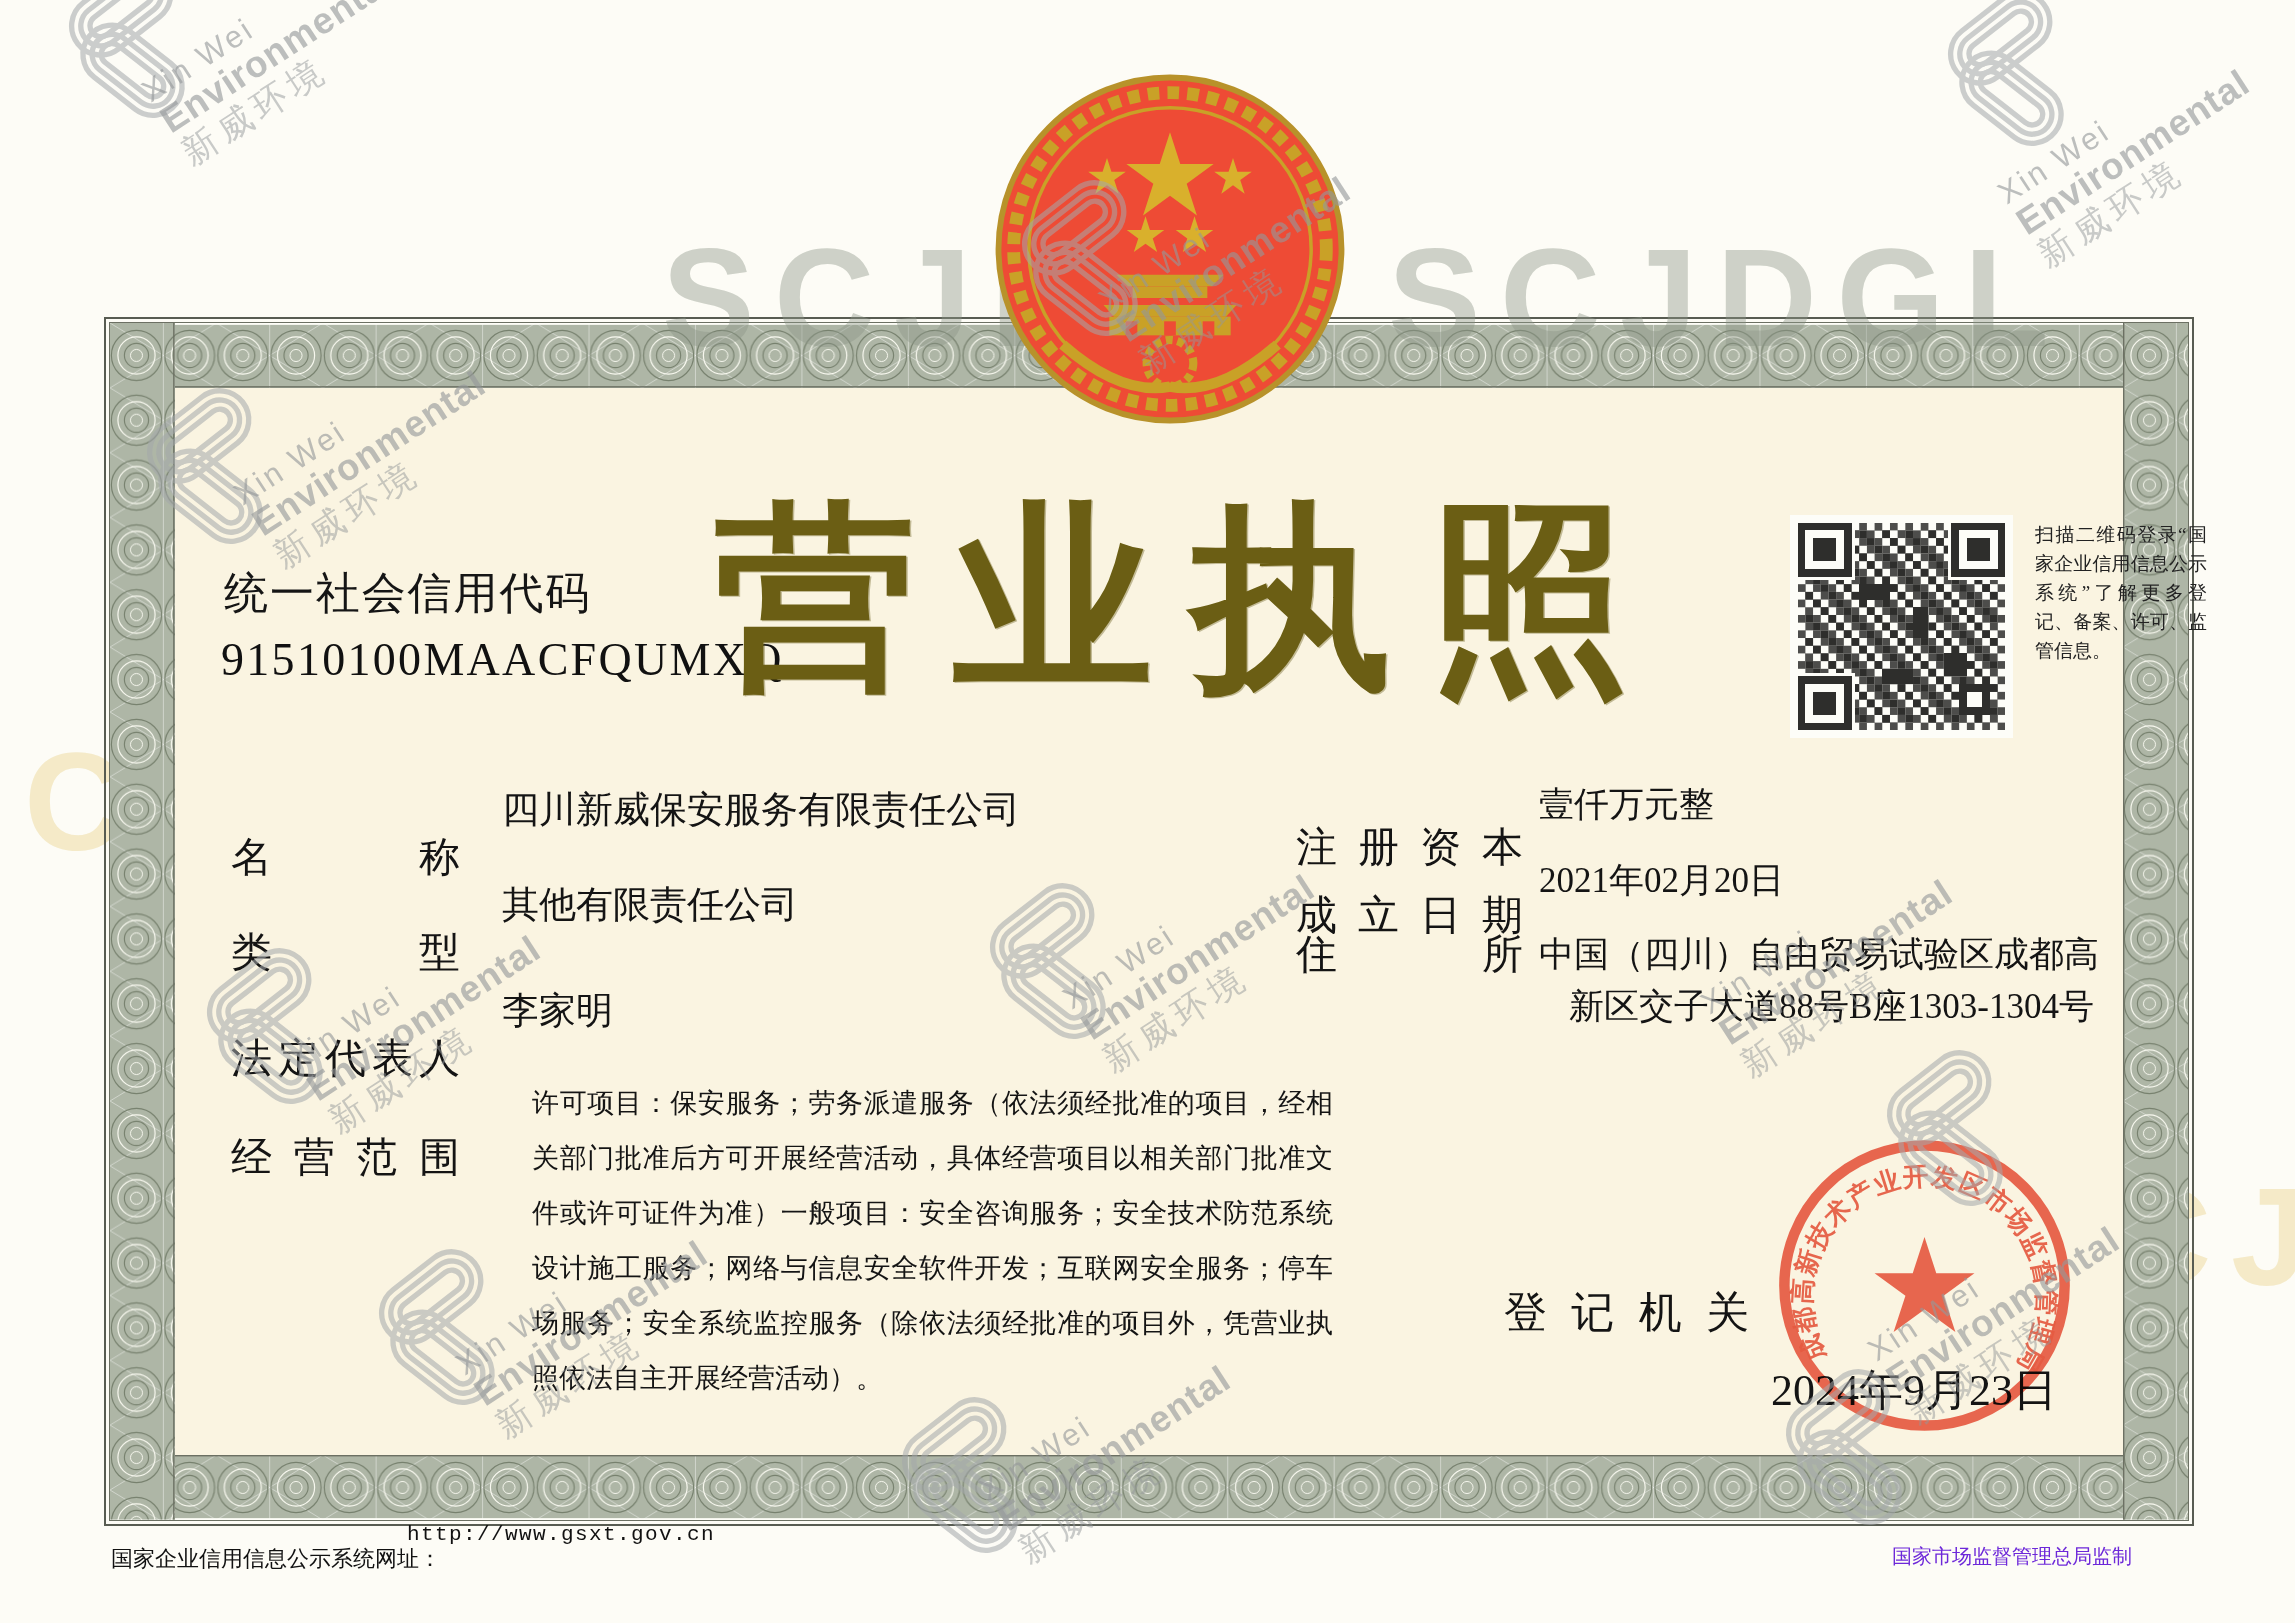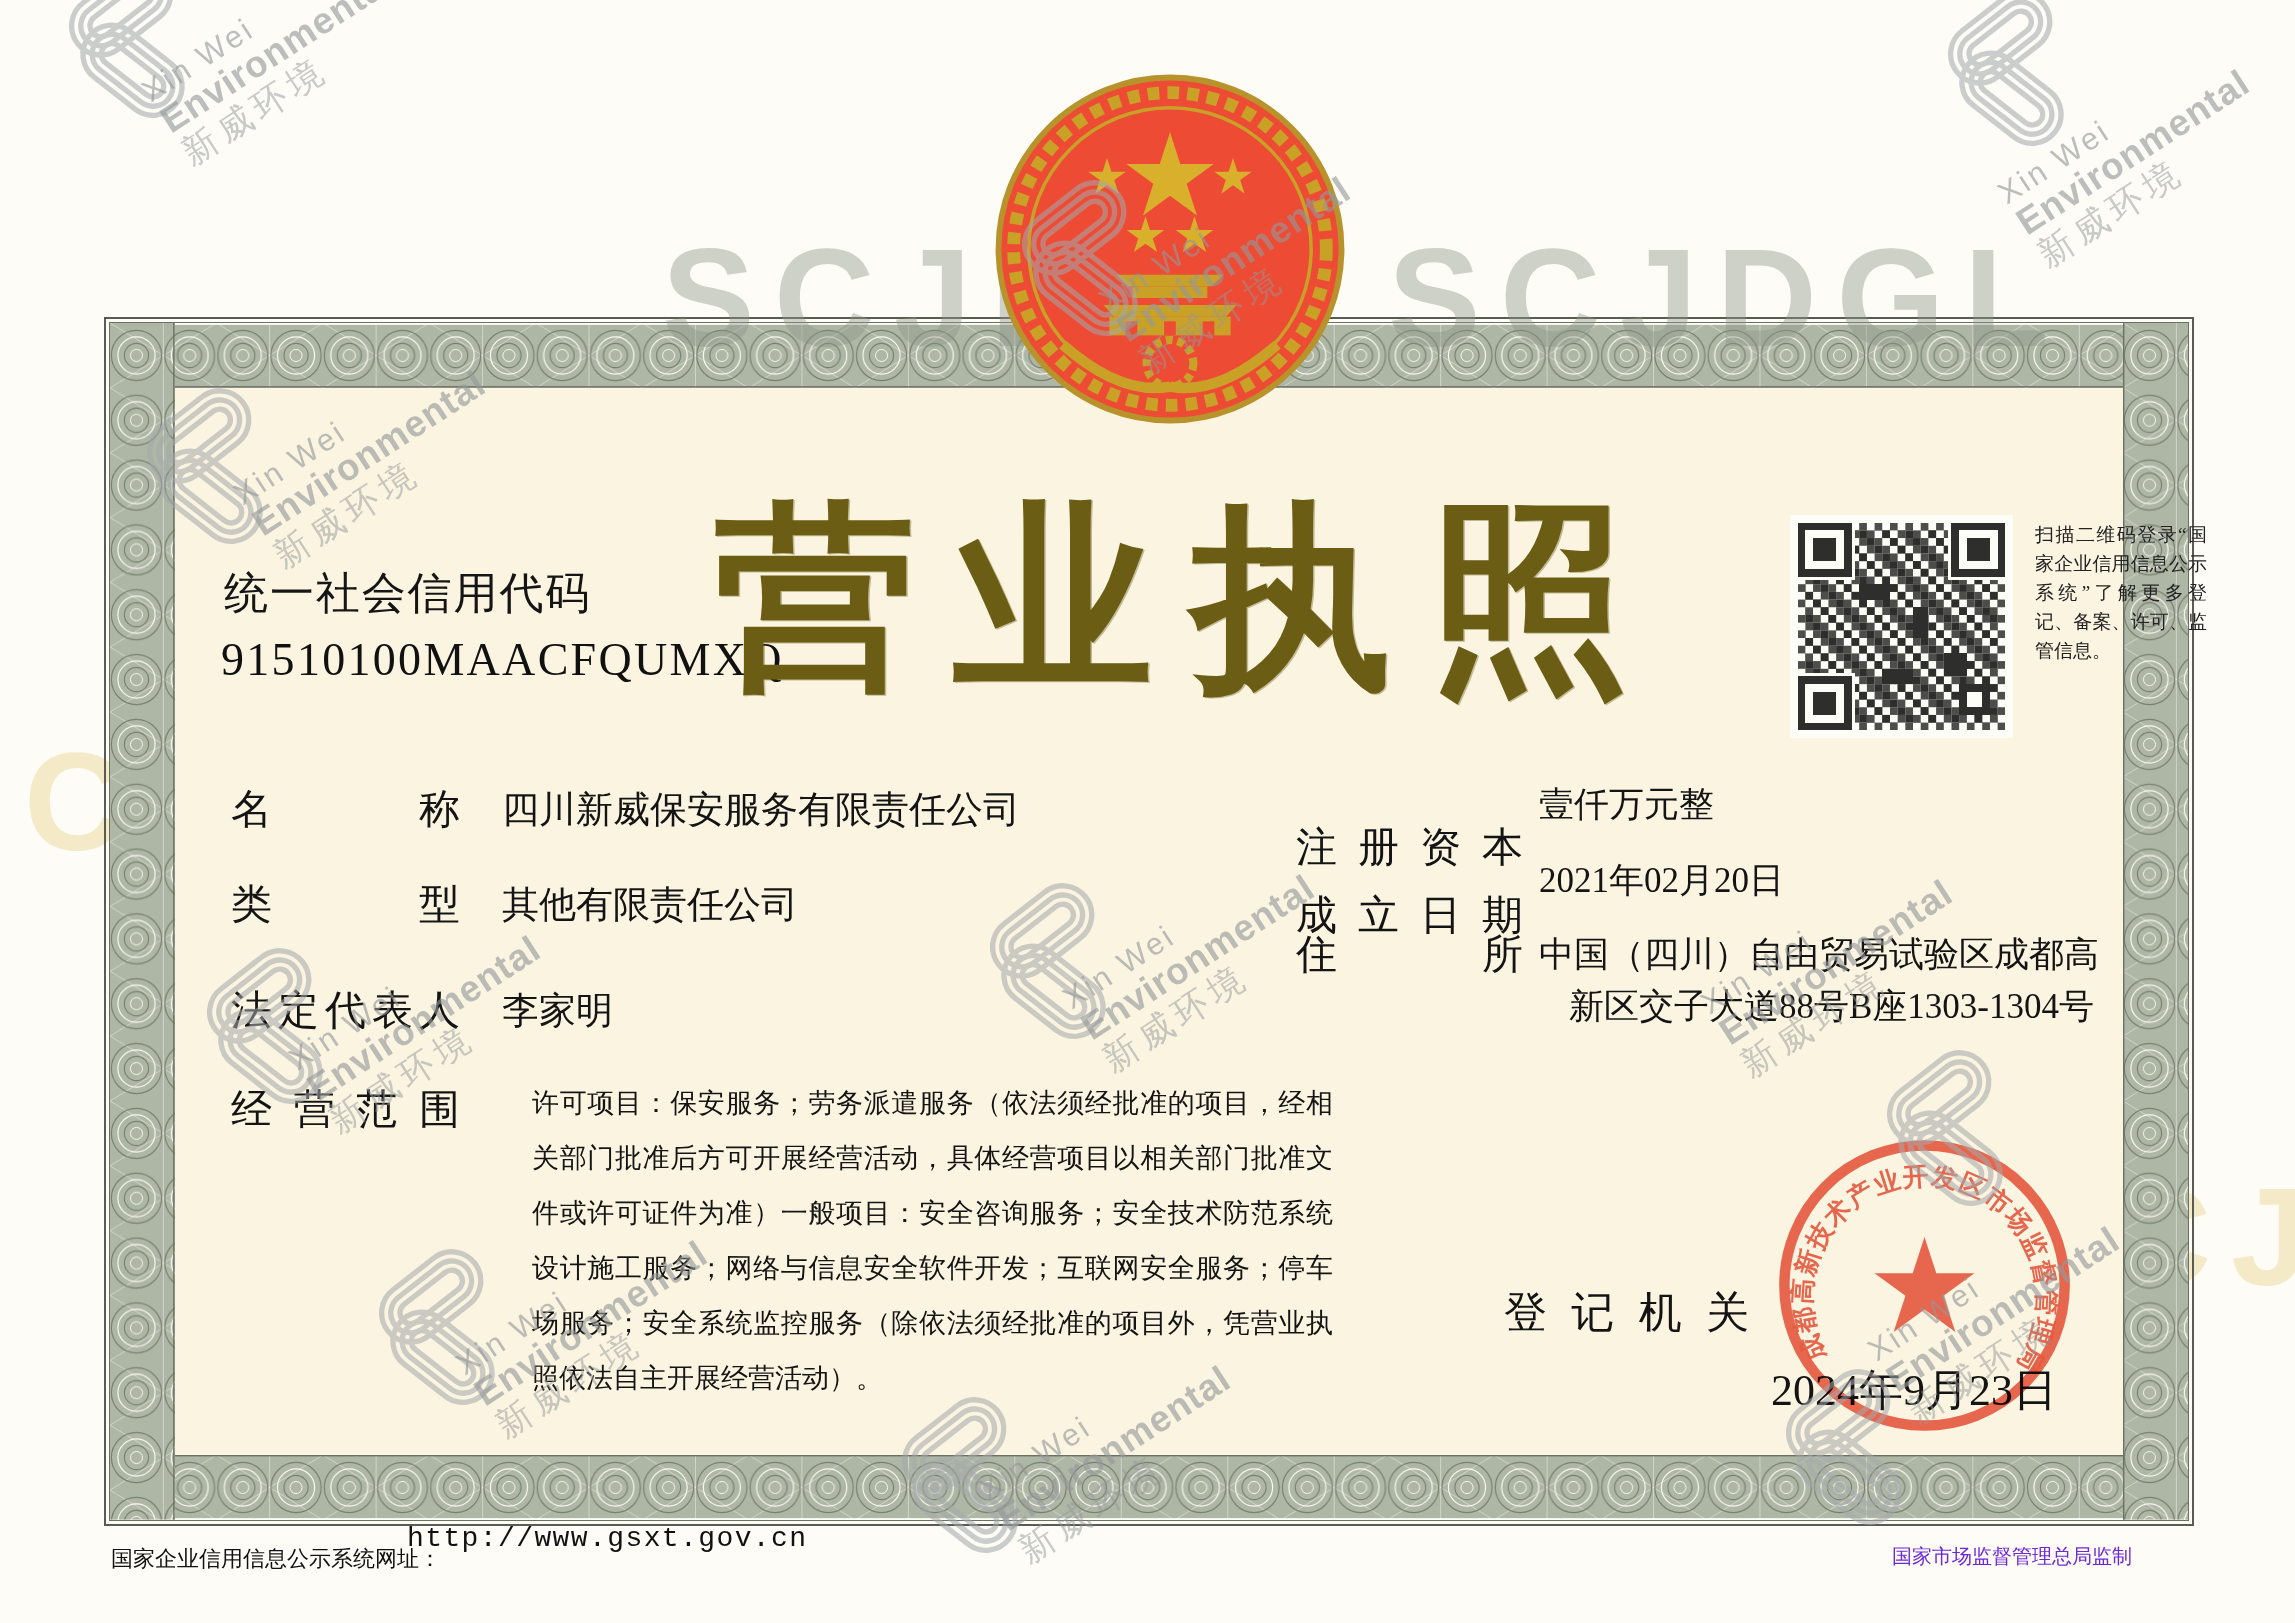--- a/index.html
+++ b/index.html
@@ -45,40 +45,40 @@
     font-family:"Liberation Sans", sans-serif;font-weight:900;
     font-size:200px;letter-spacing:38px;color:#6b5e14;
     text-shadow:1.4px 1.4px 0 rgba(90,78,10,.35);
     white-space:nowrap;
   }
   
   .flabel{
     position:absolute;font-size:41px;color:#141414;z-index:12;
     text-align:justify;text-align-last:justify;
   }
-  .flabel.left{left:231px;width:229px;}
+  .flabel.left{left:231px;width:229px;margin-top:48px;}
   .flabel.right{left:1296px;width:227px;}
   .fvalue{position:absolute;font-size:37px;color:#141414;z-index:12;white-space:nowrap;}
   .fvalue.left{left:502px;}
   .fvalue.right{left:1539px;font-size:35px;}
   .scope-text{
     position:absolute;left:532px;top:1076px;width:801px;z-index:12;
     font-size:27px;line-height:55px;color:#141414;
     text-align:justify;word-break:break-all;white-space:normal;
   }
   .registrar-label{position:absolute;left:1504px;top:1284px;width:245px;z-index:12;
     font-size:43px;color:#141414;text-align:justify;text-align-last:justify;}
   .issue-date{
     position:absolute;left:1655px;top:1361px;width:402px;z-index:12;
     display:flex;justify-content:flex-end;align-items:baseline;
     font-size:44px;color:#141414;
   }
   
   .footer-left-label{position:absolute;left:111px;top:1544px;font-size:22px;z-index:12;color:#111;}
-  .footer-url{position:absolute;left:407px;top:1523px;font-size:28px;letter-spacing:1.4px;z-index:12;
+  .footer-url{position:absolute;left:407px;top:1523px;font-size:21px;letter-spacing:1.4px;z-index:12;
               font-family:"Liberation Mono","DejaVu Sans Mono",monospace;color:#111;}
   .footer-right{position:absolute;left:1892px;top:1543px;font-size:20px;z-index:12;color:#6d28d9;}
   
   .wm-scjdgl{
     position:absolute;z-index:2;
     font-family:"Liberation Sans", sans-serif;font-weight:700;
     font-size:139px;letter-spacing:19.4px;color:rgba(230,198,112,.34);
     white-space:nowrap;
   }
   .wm-scjdgl.gray{color:rgba(141,150,137,.42);z-index:6;}

